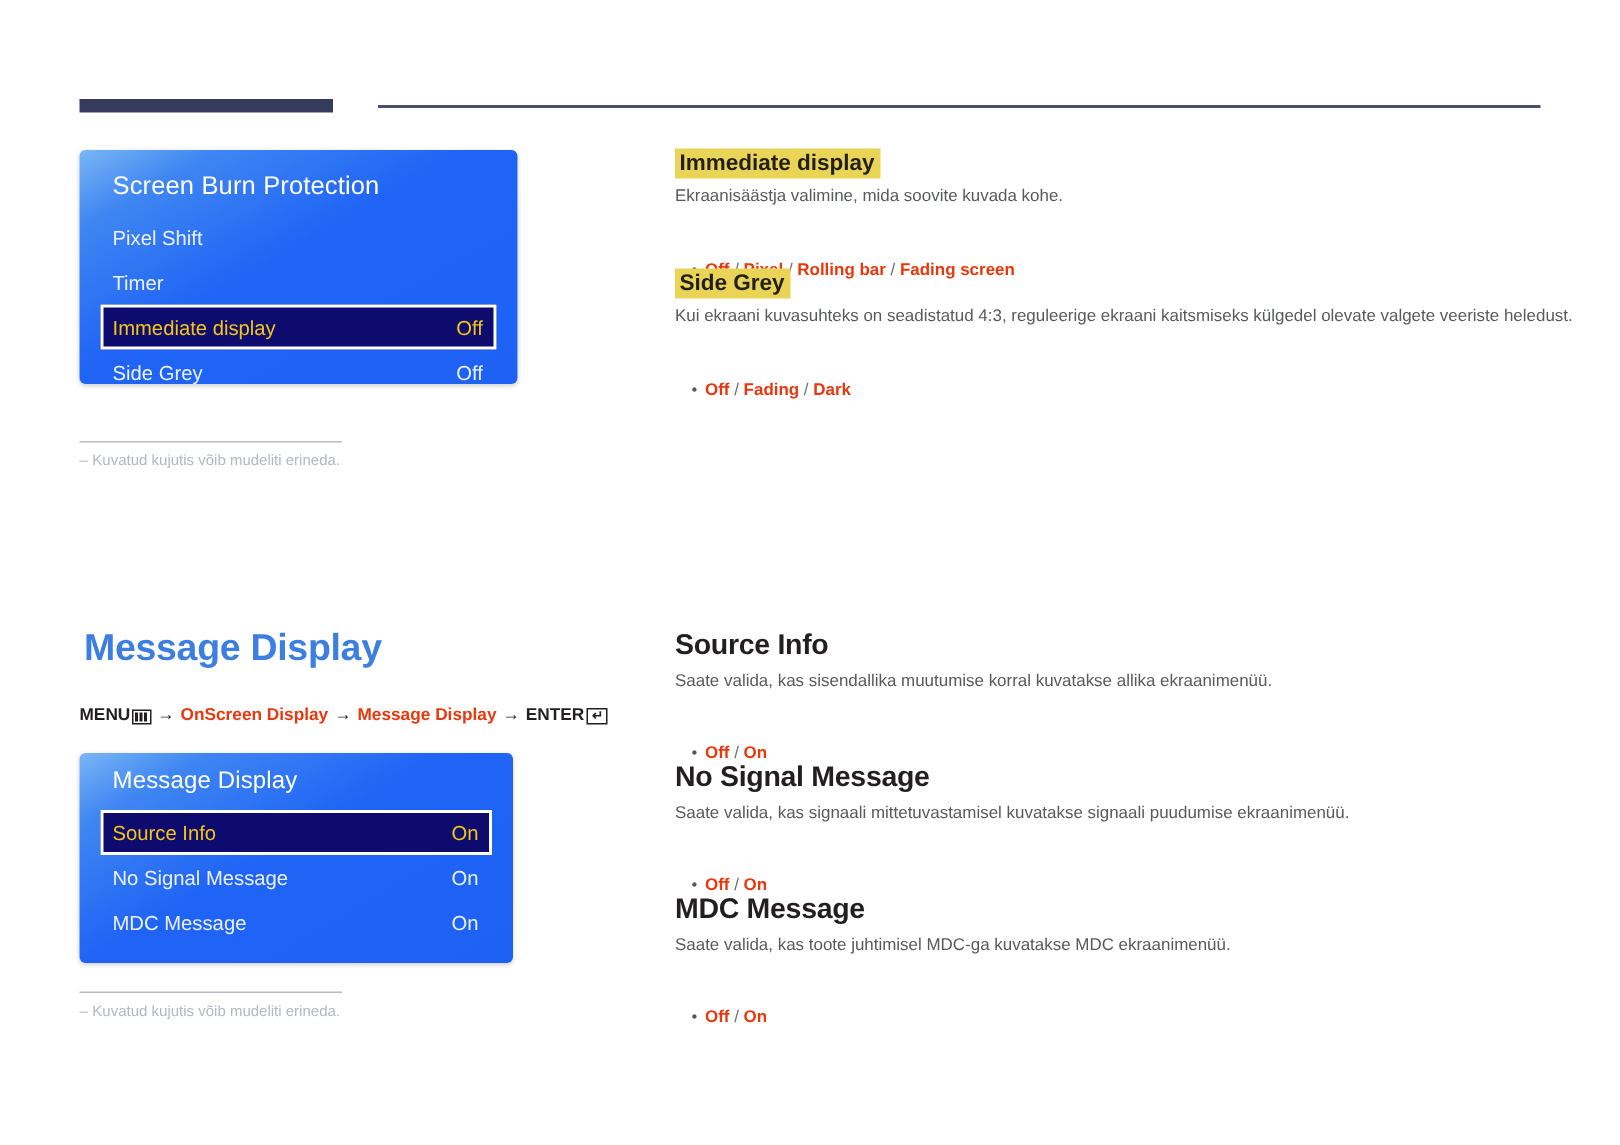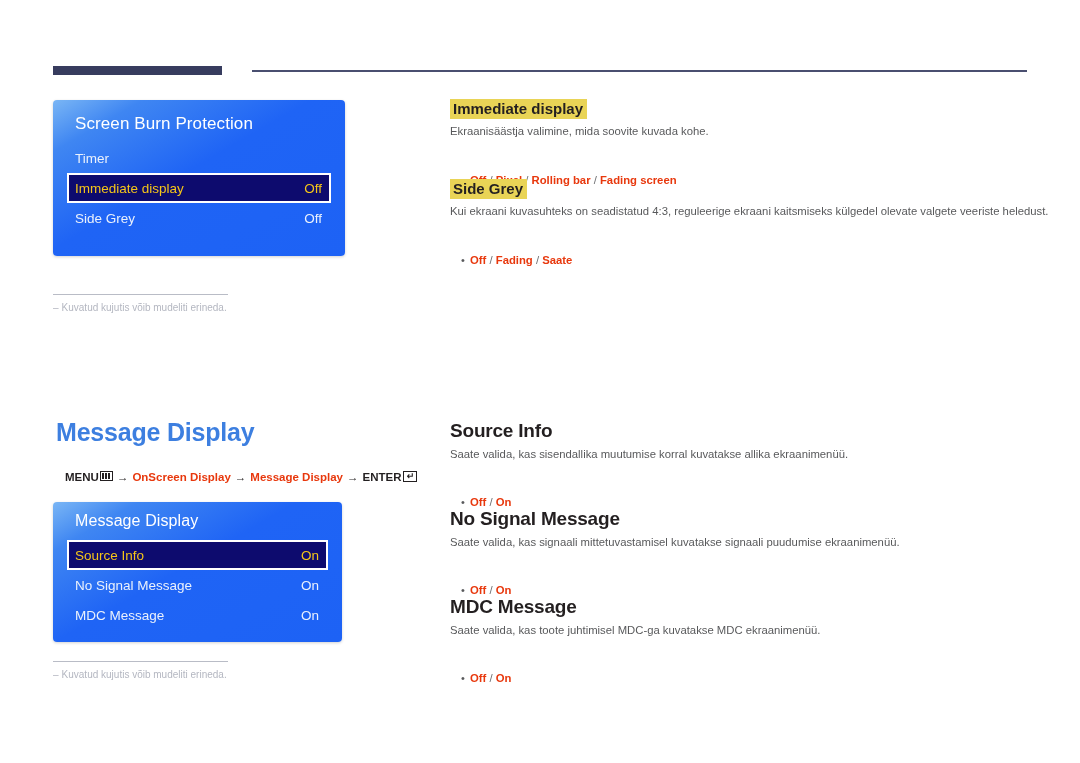--- a/index.html
+++ b/index.html
@@ -154,22 +154,21 @@
 
   .breadcrumb {
     position: absolute;
     left: 53px;
     top: 471px;
     font-size: 11.5px;
     font-weight: bold;
     color: #231f20;
     white-space: nowrap;
     display: flex;
-    align-items: flex-start;
-    margin-left: 12px;
+    align-items: flex-end;
   }
   .breadcrumb .crumb-red { color: #e8380d; }
   .breadcrumb .sep {
     margin: 0 4px;
     color: #231f20;
     font-weight: normal;
   }
   .icon-menu {
     display: inline-block;
     width: 13px;
@@ -266,20 +265,24 @@
 <div class="page">
 
   <div class="header-rule">
     <div class="thick"></div>
     <div class="thin"></div>
   </div>
 
   <div class="osd" id="osd-screen-burn">
     <div class="osd-title">Screen Burn Protection</div>
     <div class="osd-rows">
+      <div class="osd-row">
+        <span class="lbl">Pixel Shift</span>
+        <span class="val"></span>
+      </div>
       <div class="osd-row">
         <span class="lbl">Timer</span>
         <span class="val"></span>
       </div>
       <div class="osd-row selected">
         <span class="lbl">Immediate display</span>
         <span class="val">Off</span>
       </div>
       <div class="osd-row">
         <span class="lbl">Side Grey</span>
@@ -345,21 +348,21 @@
       <span class="dot">•</span>
       <span class="opts"><span>Off</span> <span class="slash">/</span> <span>Pixel</span> <span class="slash">/</span> <span>Rolling bar</span> <span class="slash">/</span> <span>Fading screen</span></span>
     </div>
   </div>
 
   <div class="rcol" id="block-side-grey">
     <div><span class="hl-heading">Side Grey</span></div>
     <div class="desc">Kui ekraani kuvasuhteks on seadistatud 4:3, reguleerige ekraani kaitsmiseks külgedel olevate valgete veeriste heledust.</div>
     <div class="bullet">
       <span class="dot">•</span>
-      <span class="opts"><span>Off</span> <span class="slash">/</span> <span>Fading</span> <span class="slash">/</span> <span>Saate</span></span>
+      <span class="opts"><span>Off</span> <span class="slash">/</span> <span>Fading</span> <span class="slash">/</span> <span>Dark</span></span>
     </div>
   </div>
 
   <div class="rcol" id="block-source-info">
     <div class="big-heading">Source Info</div>
     <div class="desc">Saate valida, kas sisendallika muutumise korral kuvatakse allika ekraanimenüü.</div>
     <div class="bullet">
       <span class="dot">•</span>
       <span class="opts"><span>Off</span> <span class="slash">/</span> <span>On</span></span>
     </div>

